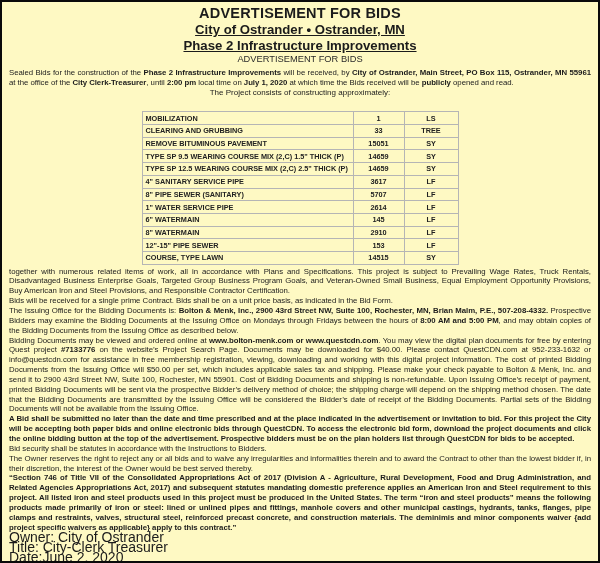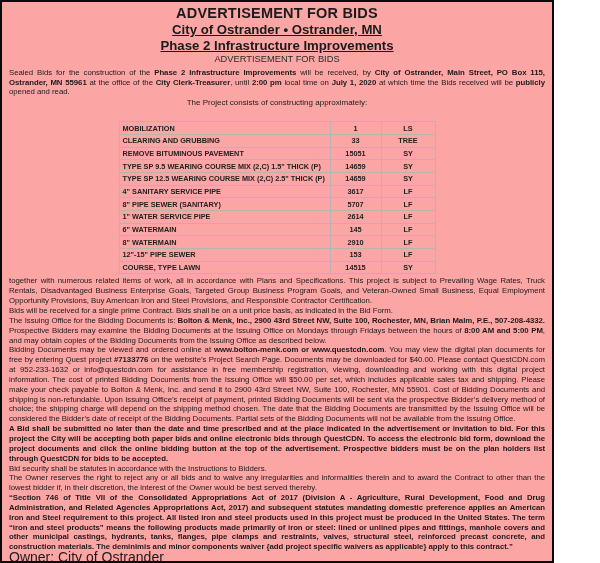--- a/index.html
+++ b/index.html
@@ -1,18 +1,18 @@
 <!DOCTYPE html>
 <html><head>
 <meta charset="utf-8">
 <style>
   html,body{margin:0;padding:0;background:#ffffff;}
   .page{
-    width:554px;height:563px;box-sizing:border-box;position:relative;
-    background:#fca5a5;border:2px solid #0a0a0a;padding:3px 7px 2px;
+    width:600px;height:563px;box-sizing:border-box;position:relative;
+    background:#fef9c3;border:2px solid #0a0a0a;padding:3px 7px 2px;
     font-family:"Liberation Sans",sans-serif;color:#1b1b1b;overflow:hidden;
   }
   .hdr{text-align:center;}
   .hdr-title{font-size:14.5px;font-weight:bold;letter-spacing:.2px;line-height:1.05;margin-top:1px;}
   .hdr-l2,.hdr-l3{font-size:13.2px;font-weight:bold;line-height:1.05;margin-top:2px;text-decoration:underline;}
   .hdr-sub{font-size:9.3px;color:#2a2a2a;margin-top:2px;line-height:1.05;}
   .para{font-size:7.8px;line-height:9.85px;text-align:justify;margin:0;letter-spacing:-0.03px;}
   .intro{margin-top:3px;}
   .center-line{text-align:center;font-size:8px;margin:1px 0 2px;line-height:10px;}
   table.items{border-collapse:collapse;margin:13px auto 2px;width:295px;table-layout:fixed;}

